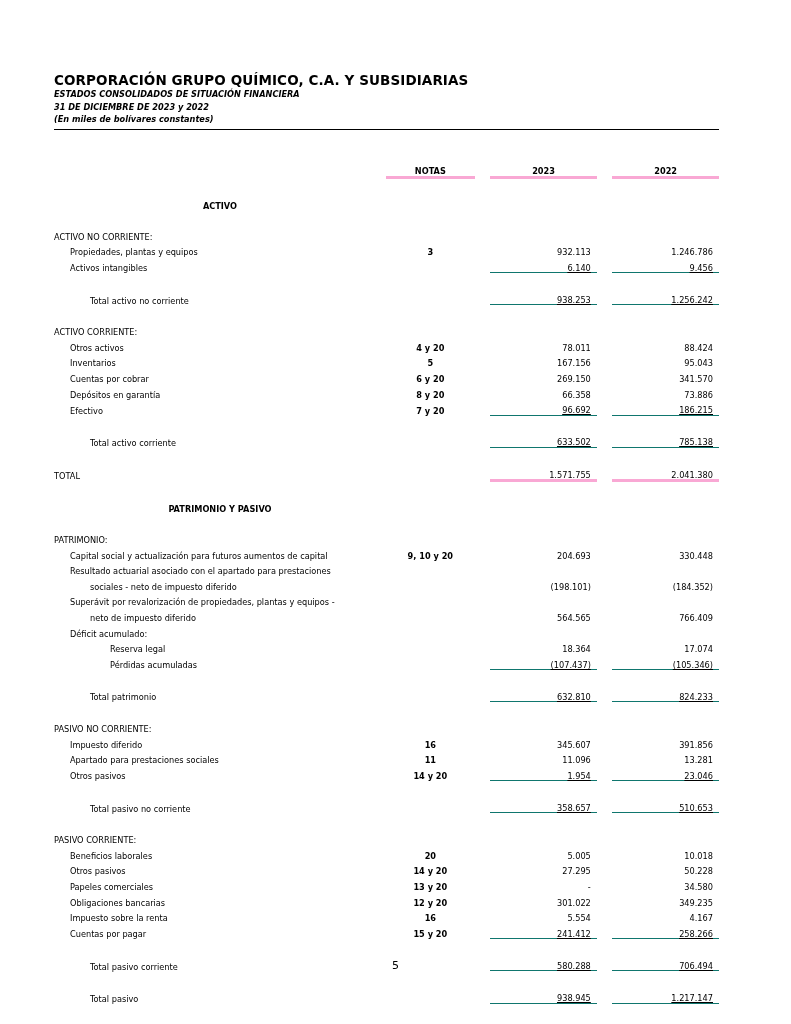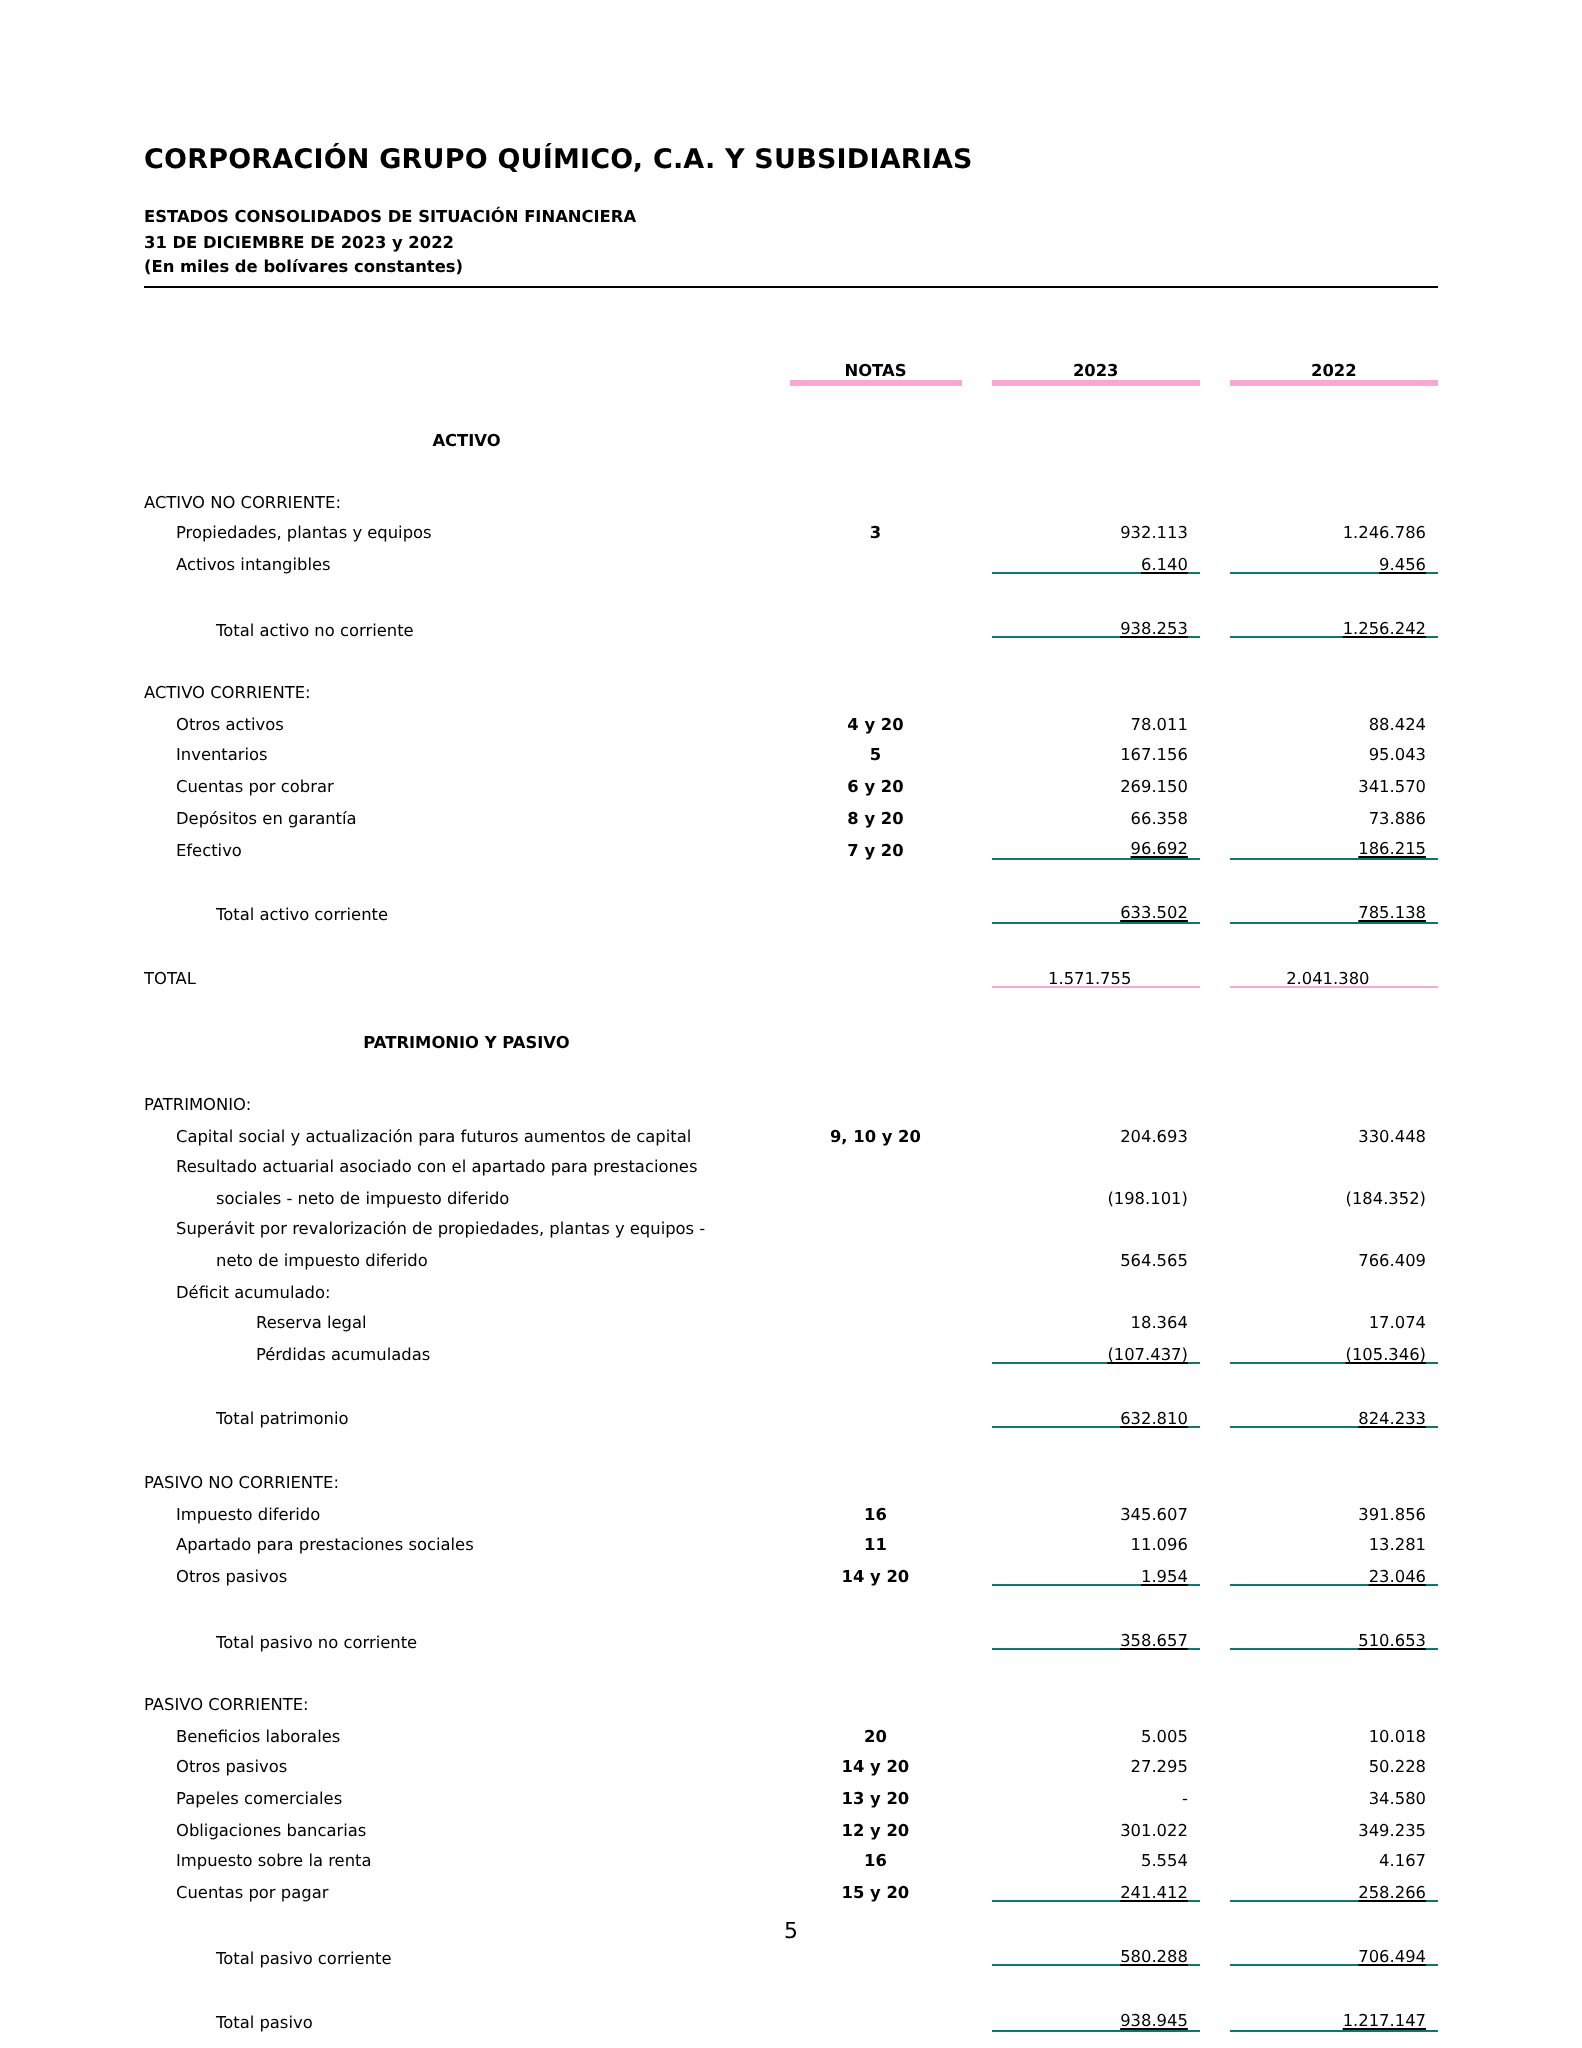--- a/index.html
+++ b/index.html
@@ -12,30 +12,30 @@
     height: 1024px;
     font-family: "DejaVu Sans", sans-serif;
     color: #000000;
     position: relative;
   }
   .page {
     position: relative;
     width: 791px;
     height: 1024px;
     box-sizing: border-box;
-    padding: 62px 72px 0 72px;
+    padding: 62px 72px 0 54px;
   }
   .doc-title {
     font-size: 13.5px;
     font-weight: bold;
     letter-spacing: 0.1px;
     margin: 10px 0 0 0;
   }
   .subtitle-block {
-    margin-top: 14px;
+    font-style: italic;
   }
   .subtitle {
     font-size: 8.2px;
     font-weight: bold;
     line-height: 1.55;
   }
   .rule {
     border-bottom: 1.2px solid #000;
     margin-top: 3px;
     width: 100%;
@@ -64,23 +64,22 @@
   .sect-head { font-weight: bold; text-align: center; }
   .group-head { }
   .indent1 { padding-left: 16px !important; }
   .indent2 { padding-left: 36px !important; margin-top: 20px; }
   .indent3 { padding-left: 56px !important; }
   .total-row td { }
   .rowgap td { height: 9px; }
   .small-gap td { height: 7px; }
   .ul-bot { border-bottom: 1px solid #0f766e; text-decoration: underline; }
   .dbl-bot {
-    border-bottom: 1px solid #f9a8d4;
+    border-bottom: 3px solid #f9a8d4;
     box-shadow: 0 3px 0 -2px #000;
-    text-align: center;
   }
   .page-num {
     position: absolute;
     bottom: 52px;
     left: 0;
     width: 791px;
     text-align: center;
     font-size: 11px;
   }
 </style>

